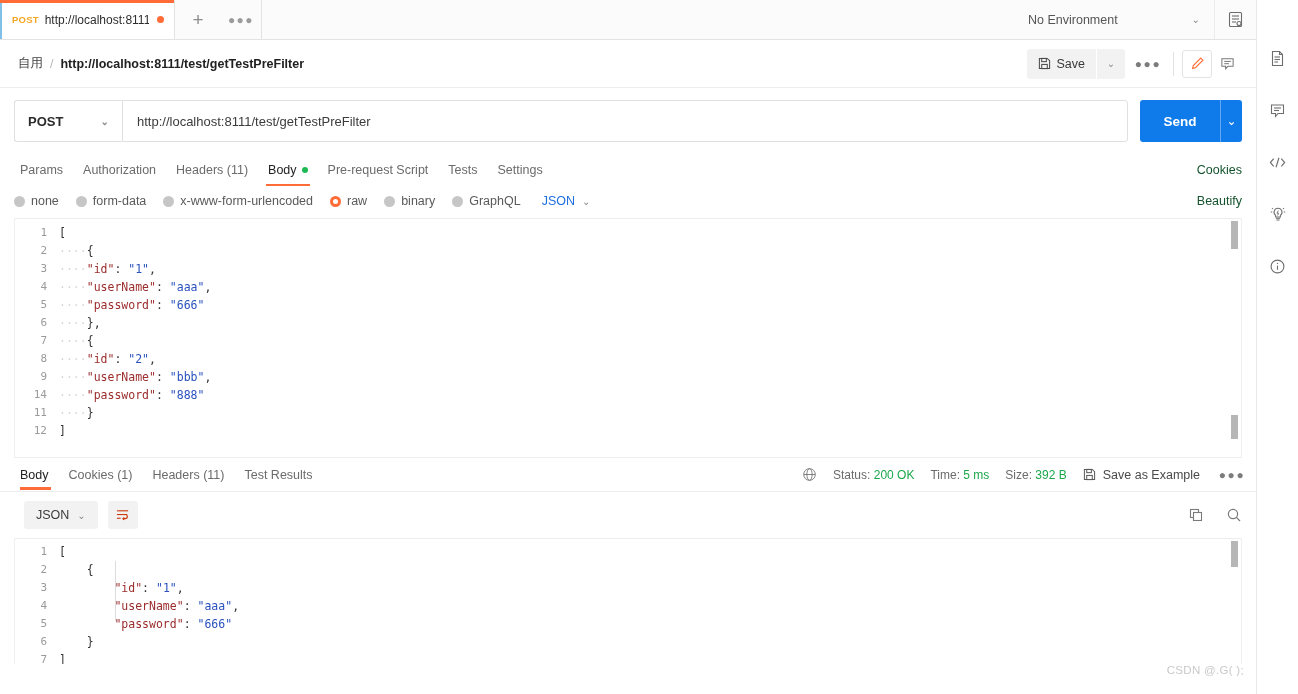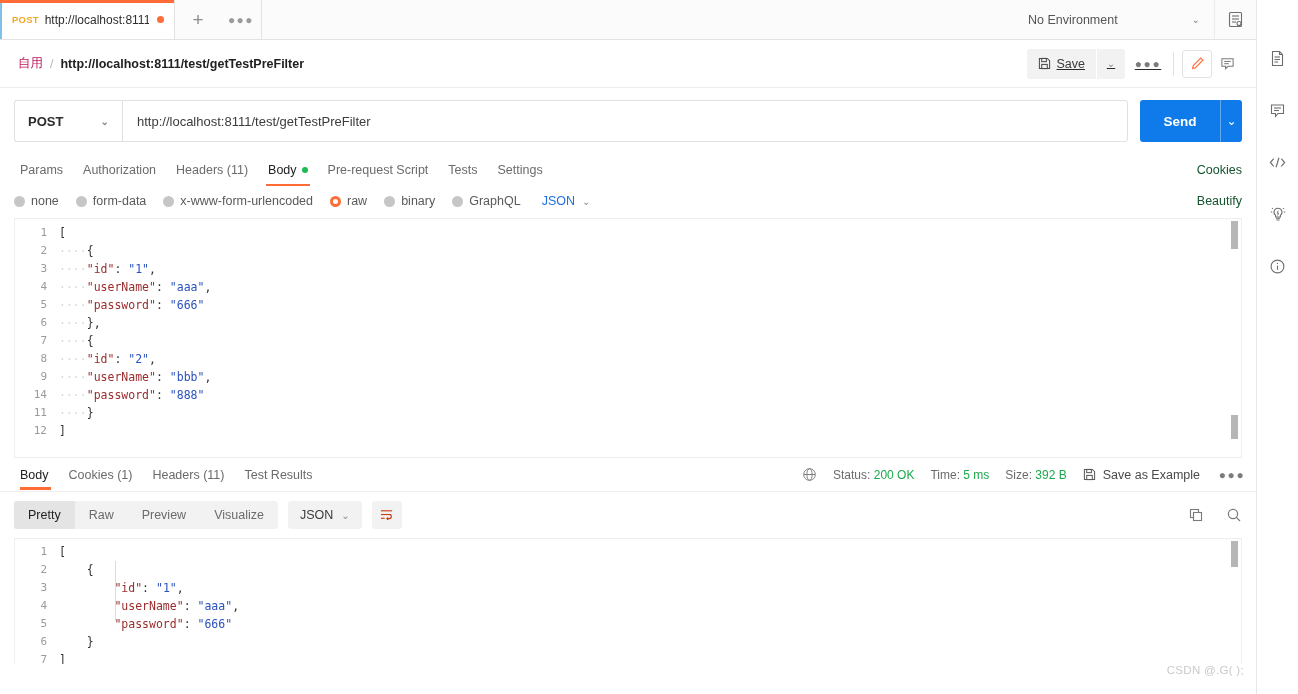--- a/index.html
+++ b/index.html
@@ -39,24 +39,24 @@
     padding: 0 14px 0 14px; color:#555; font-size:12.5px;
   }
   .chev { color:#8a8a8a; font-size:10px; }
   .env-icon-box { width:42px; display:flex; align-items:center; justify-content:center; border-left:1px solid #ececec;}
 
   
   .crumbrow {
     height: 48px; display:flex; align-items:center; padding: 0 14px 0 18px;
     border-bottom: 1px solid #ededed;
   }
-  .crumb-folder { color:#be185d; font-size:12.5px; }
+  .crumb-folder { color:#404040; font-size:12.5px; }
   .crumb-sep { color:#b9b9b9; margin: 0 7px; font-size:12.5px;}
   .crumb-name { color:#212121; font-size:12.5px; font-weight:bold; }
-  .crumb-right { margin-left:auto; display:flex; align-items:center; gap:0;text-decoration:underline; }
+  .crumb-right { margin-left:auto; display:flex; align-items:center; gap:0; }
   .save-btn {
     display:flex; align-items:center; gap:6px; height:30px; padding: 0 11px;
     background:#f2f2f2; border-radius:3px 0 0 3px; color:#3a3a3a; font-size:12.5px;
   }
   .save-caret { height:30px; width:28px; background:#f2f2f2; border-radius:0 3px 3px 0;
     display:flex; align-items:center; justify-content:center; margin-left:1px; }
   .dots-btn { width:34px; height:30px; display:flex; align-items:center; justify-content:center;
     color:#7c7c7c; letter-spacing:1.6px; font-size:12px; margin-left:6px;}
   .vsep { width:1px; height:24px; background:#e2e2e2; margin: 0 8px; }
   .icon-btn { width:30px; height:28px; display:flex; align-items:center; justify-content:center; }
@@ -391,26 +391,20 @@
                 <rect x="4" y="8" width="6" height="4.5"></rect>
             </svg>
           </span>
           <span>Save as Example</span>
         </span>
         <span class="dots-btn" style="width:20px;">●●●</span>
       </div>
     </div>
 
     <div class="resp-toolbar">
-      <div class="seg">
-        <div class="seg-item active">Pretty</div>
-        <div class="seg-item">Raw</div>
-        <div class="seg-item">Preview</div>
-        <div class="seg-item">Visualize</div>
-      </div>
       <div class="fmt-sel">
         <span>JSON</span>
         <span class="chev">⌄</span>
       </div>
       <div class="wrap-btn">
         <span>
           <svg width="15" height="14" viewBox="0 0 16 15" fill="none" stroke="#cc3c10" stroke-width="1.2">
             <line x1="2" y1="3" x2="14" y2="3"></line>
               <line x1="2" y1="7" x2="13" y2="7"></line>
               <line x1="2" y1="11" x2="6" y2="11"></line>

